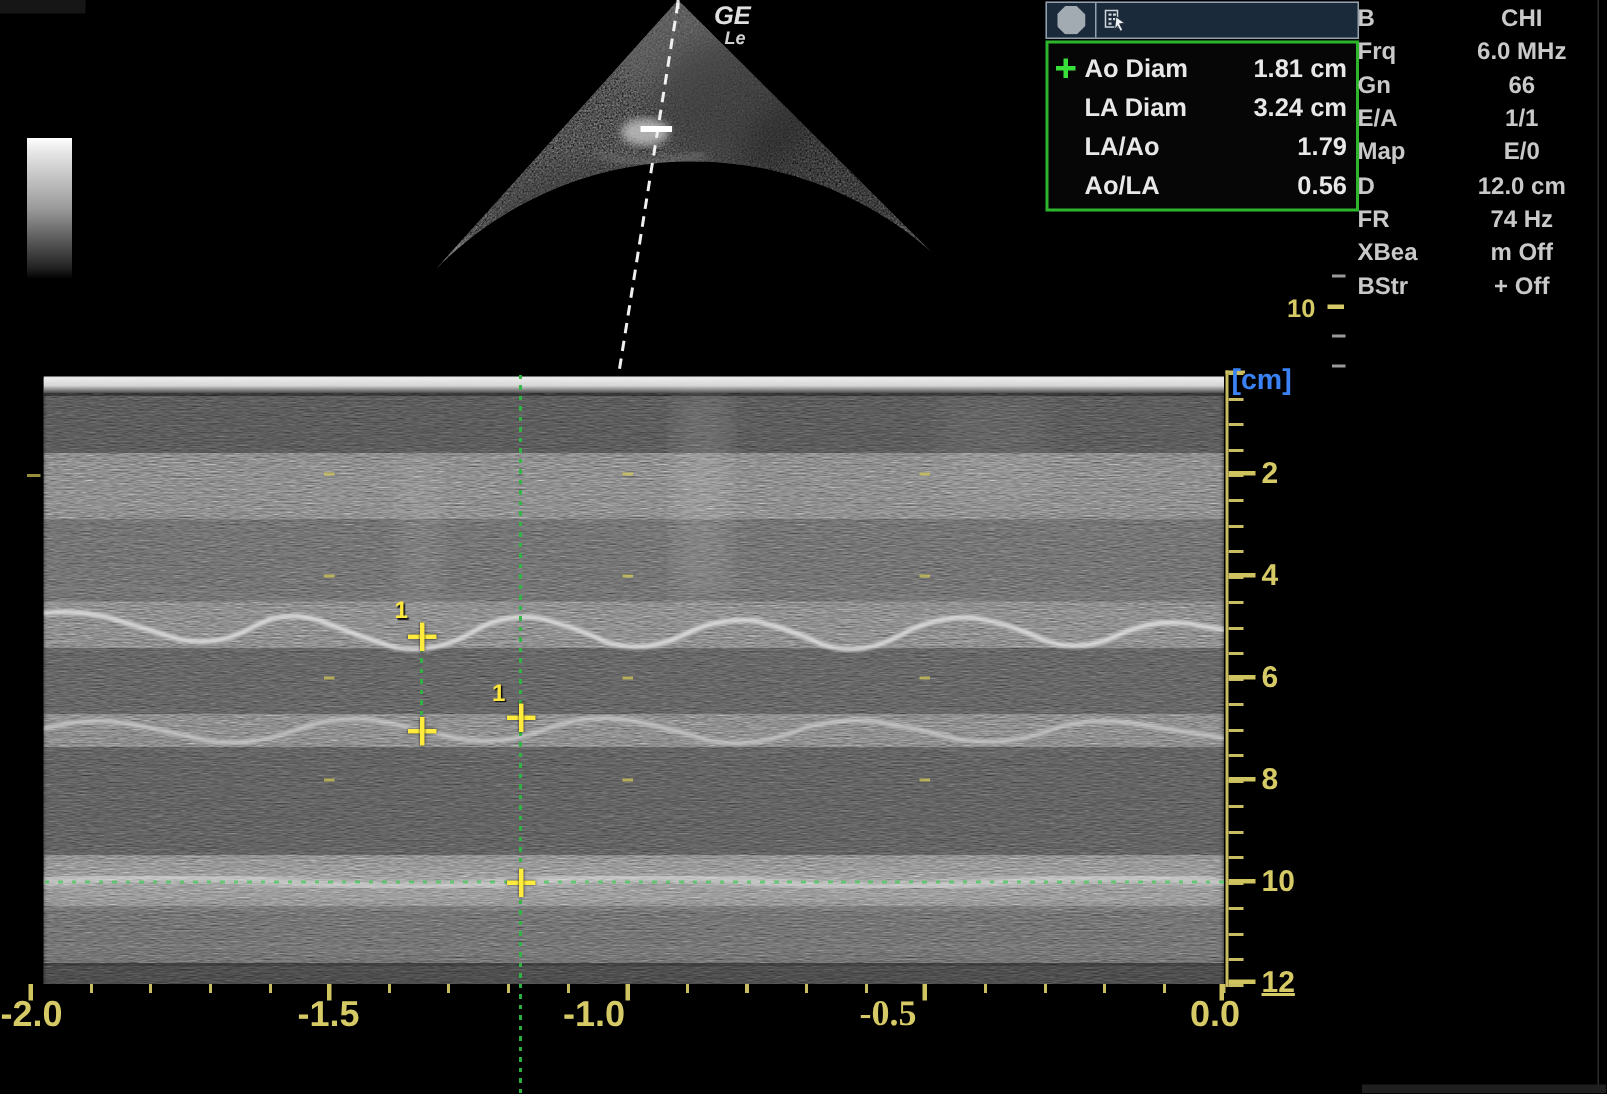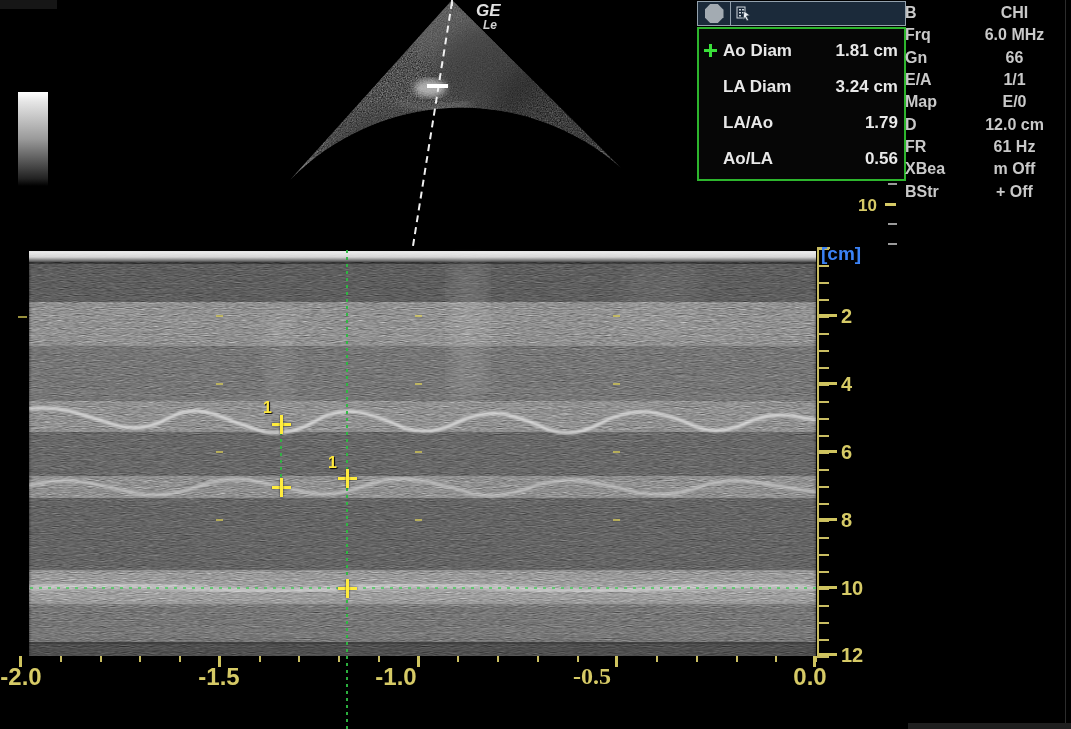--- a/index.html
+++ b/index.html
@@ -23,21 +23,21 @@
   
   .toolbar{position:absolute;left:697px;top:1px;width:209px;height:25px;
            background:#1b2a3a;border:1px solid #93a1ad;display:flex;align-items:center;}
   .oct-box{width:33px;height:100%;border-right:1px solid #93a1ad;display:flex;
            align-items:center;justify-content:center;}
   .octagon{width:19px;height:19px;background:#a3abb2;
            clip-path:polygon(30% 0,70% 0,100% 30%,100% 70%,70% 100%,30% 100%,0 70%,0 30%);}
   .caliper{margin-left:4px;display:flex;}
 
   
-  .meas-panel{position:absolute;left:697px;top:27px;width:209px;height:154px;
+  .meas-panel{position:absolute;left:697px;top:27px;width:209px;height:114px;
               background:#060606;border:2px solid #2db52d;display:flex;flex-direction:column;
               justify-content:space-around;padding:3px 6px 3px 4px;}
   .mrow{display:flex;align-items:center;color:#e8e8e8;font-size:17px;font-weight:700;line-height:1;}
   .mico{width:20px;height:14px;position:relative;flex:0 0 20px;}
   .gcross i{position:absolute;background:#3ae03a;}
   .gcross .h{left:1px;top:6px;width:13px;height:3px;}
   .gcross .v{left:6px;top:1px;width:3px;height:13px;}
   .mlabel{white-space:nowrap;}
   .mvalue{margin-left:auto;white-space:nowrap;}
 
@@ -250,21 +250,21 @@
   <div class="ruler-major" style="top:450px;"></div>
   <div class="ruler-major" style="top:518px;"></div>
   <div class="ruler-major" style="top:586px;"></div>
   <div class="ruler-major" style="top:653px;"></div>
   <div class="cm-label">[cm]</div>
   <div class="dlabel" style="top:305px;">2</div>
   <div class="dlabel" style="top:373px;">4</div>
   <div class="dlabel" style="top:441px;">6</div>
   <div class="dlabel" style="top:509px;">8</div>
   <div class="dlabel" style="top:577px;">10</div>
-  <div class="dlabel" style="top:644px;">12</div>
+  <div class="dlabel" style="top:644px;text-decoration:underline;">12</div>
 
   <div class="taxis-minor"></div>
   <div class="taxis-major" style="left:19px;"></div>
   <div class="taxis-major" style="left:218px;"></div>
   <div class="taxis-major" style="left:417px;"></div>
   <div class="taxis-major" style="left:615px;"></div>
   <div class="taxis-major" style="left:813px;"></div>
   <div class="tlabel" style="left:21px;">-2.0</div>
   <div class="tlabel" style="left:219px;">-1.5</div>
   <div class="tlabel" style="left:396px;">-1.0</div>
@@ -334,21 +334,21 @@
     <div class="srow">
       <span class="slabel">Map</span>
       <span class="svalue">E/0</span>
     </div>
     <div class="srow">
       <span class="slabel">D</span>
       <span class="svalue">12.0 cm</span>
     </div>
     <div class="srow">
       <span class="slabel">FR</span>
-      <span class="svalue">61 Hz</span>
+      <span class="svalue">74 Hz</span>
     </div>
     <div class="srow">
       <span class="slabel">XBea</span>
       <span class="svalue">m Off</span>
     </div>
     <div class="srow">
       <span class="slabel">BStr</span>
       <span class="svalue">+ Off</span>
     </div>
   </div>

